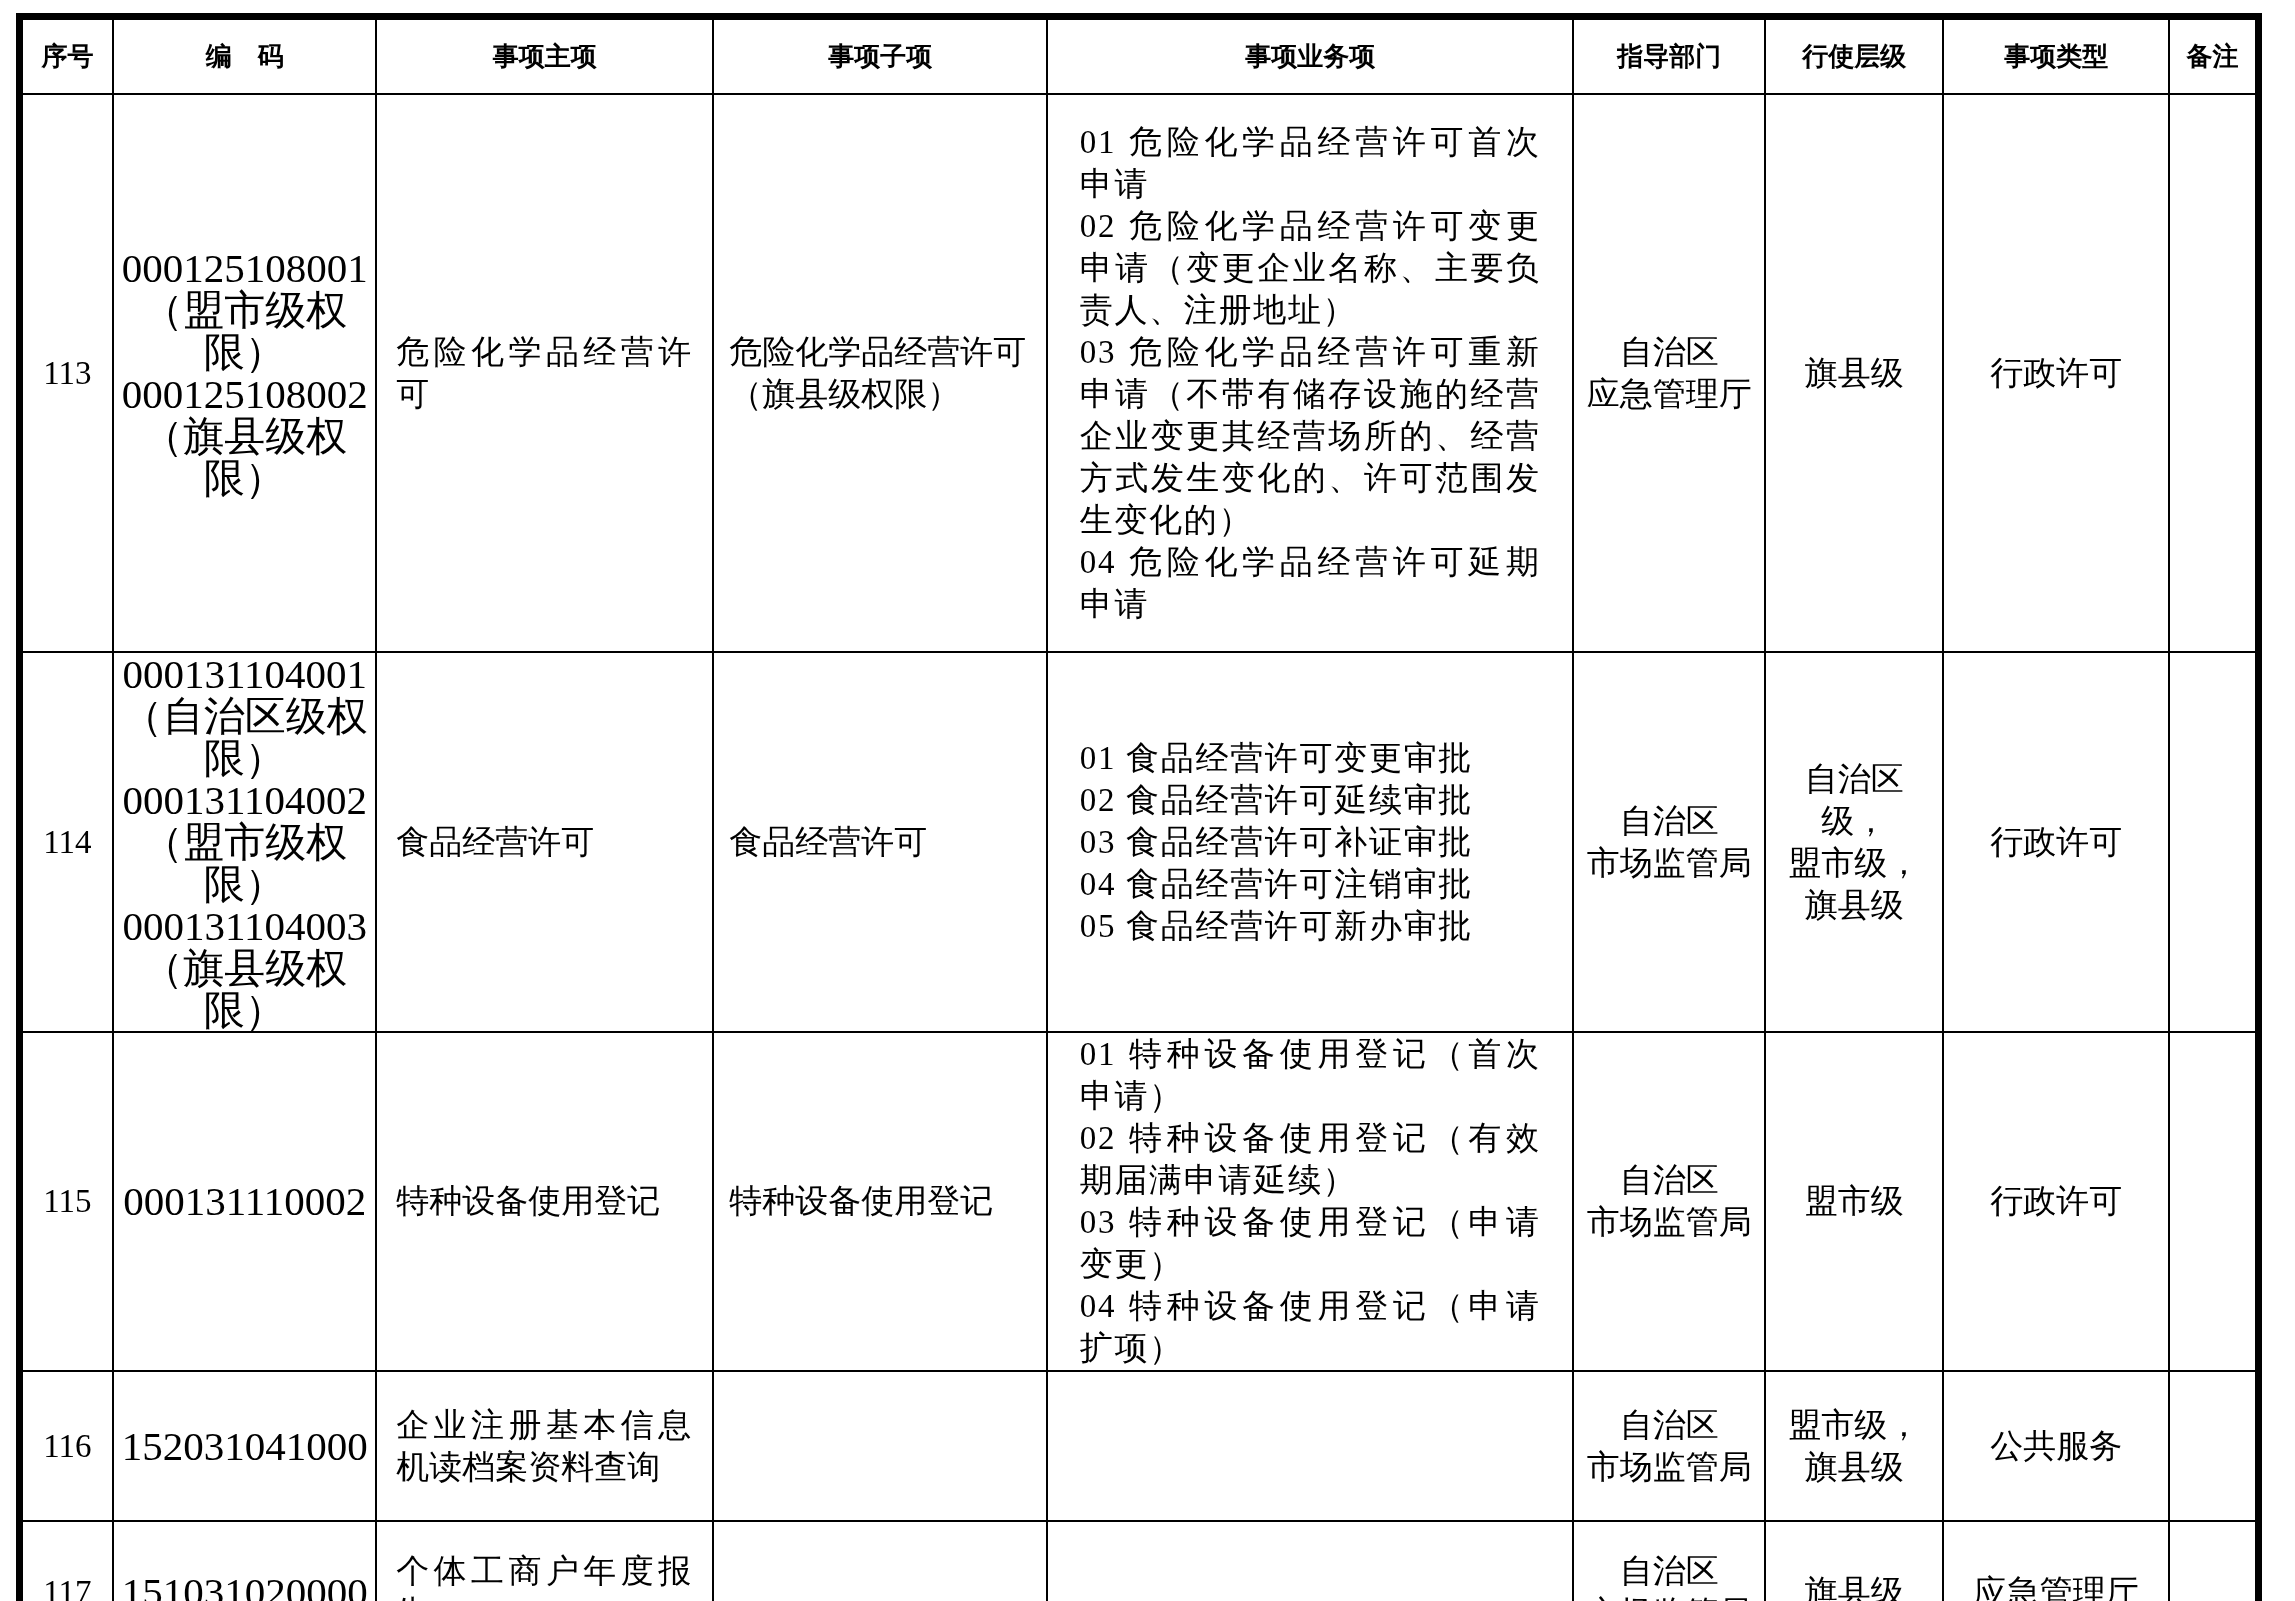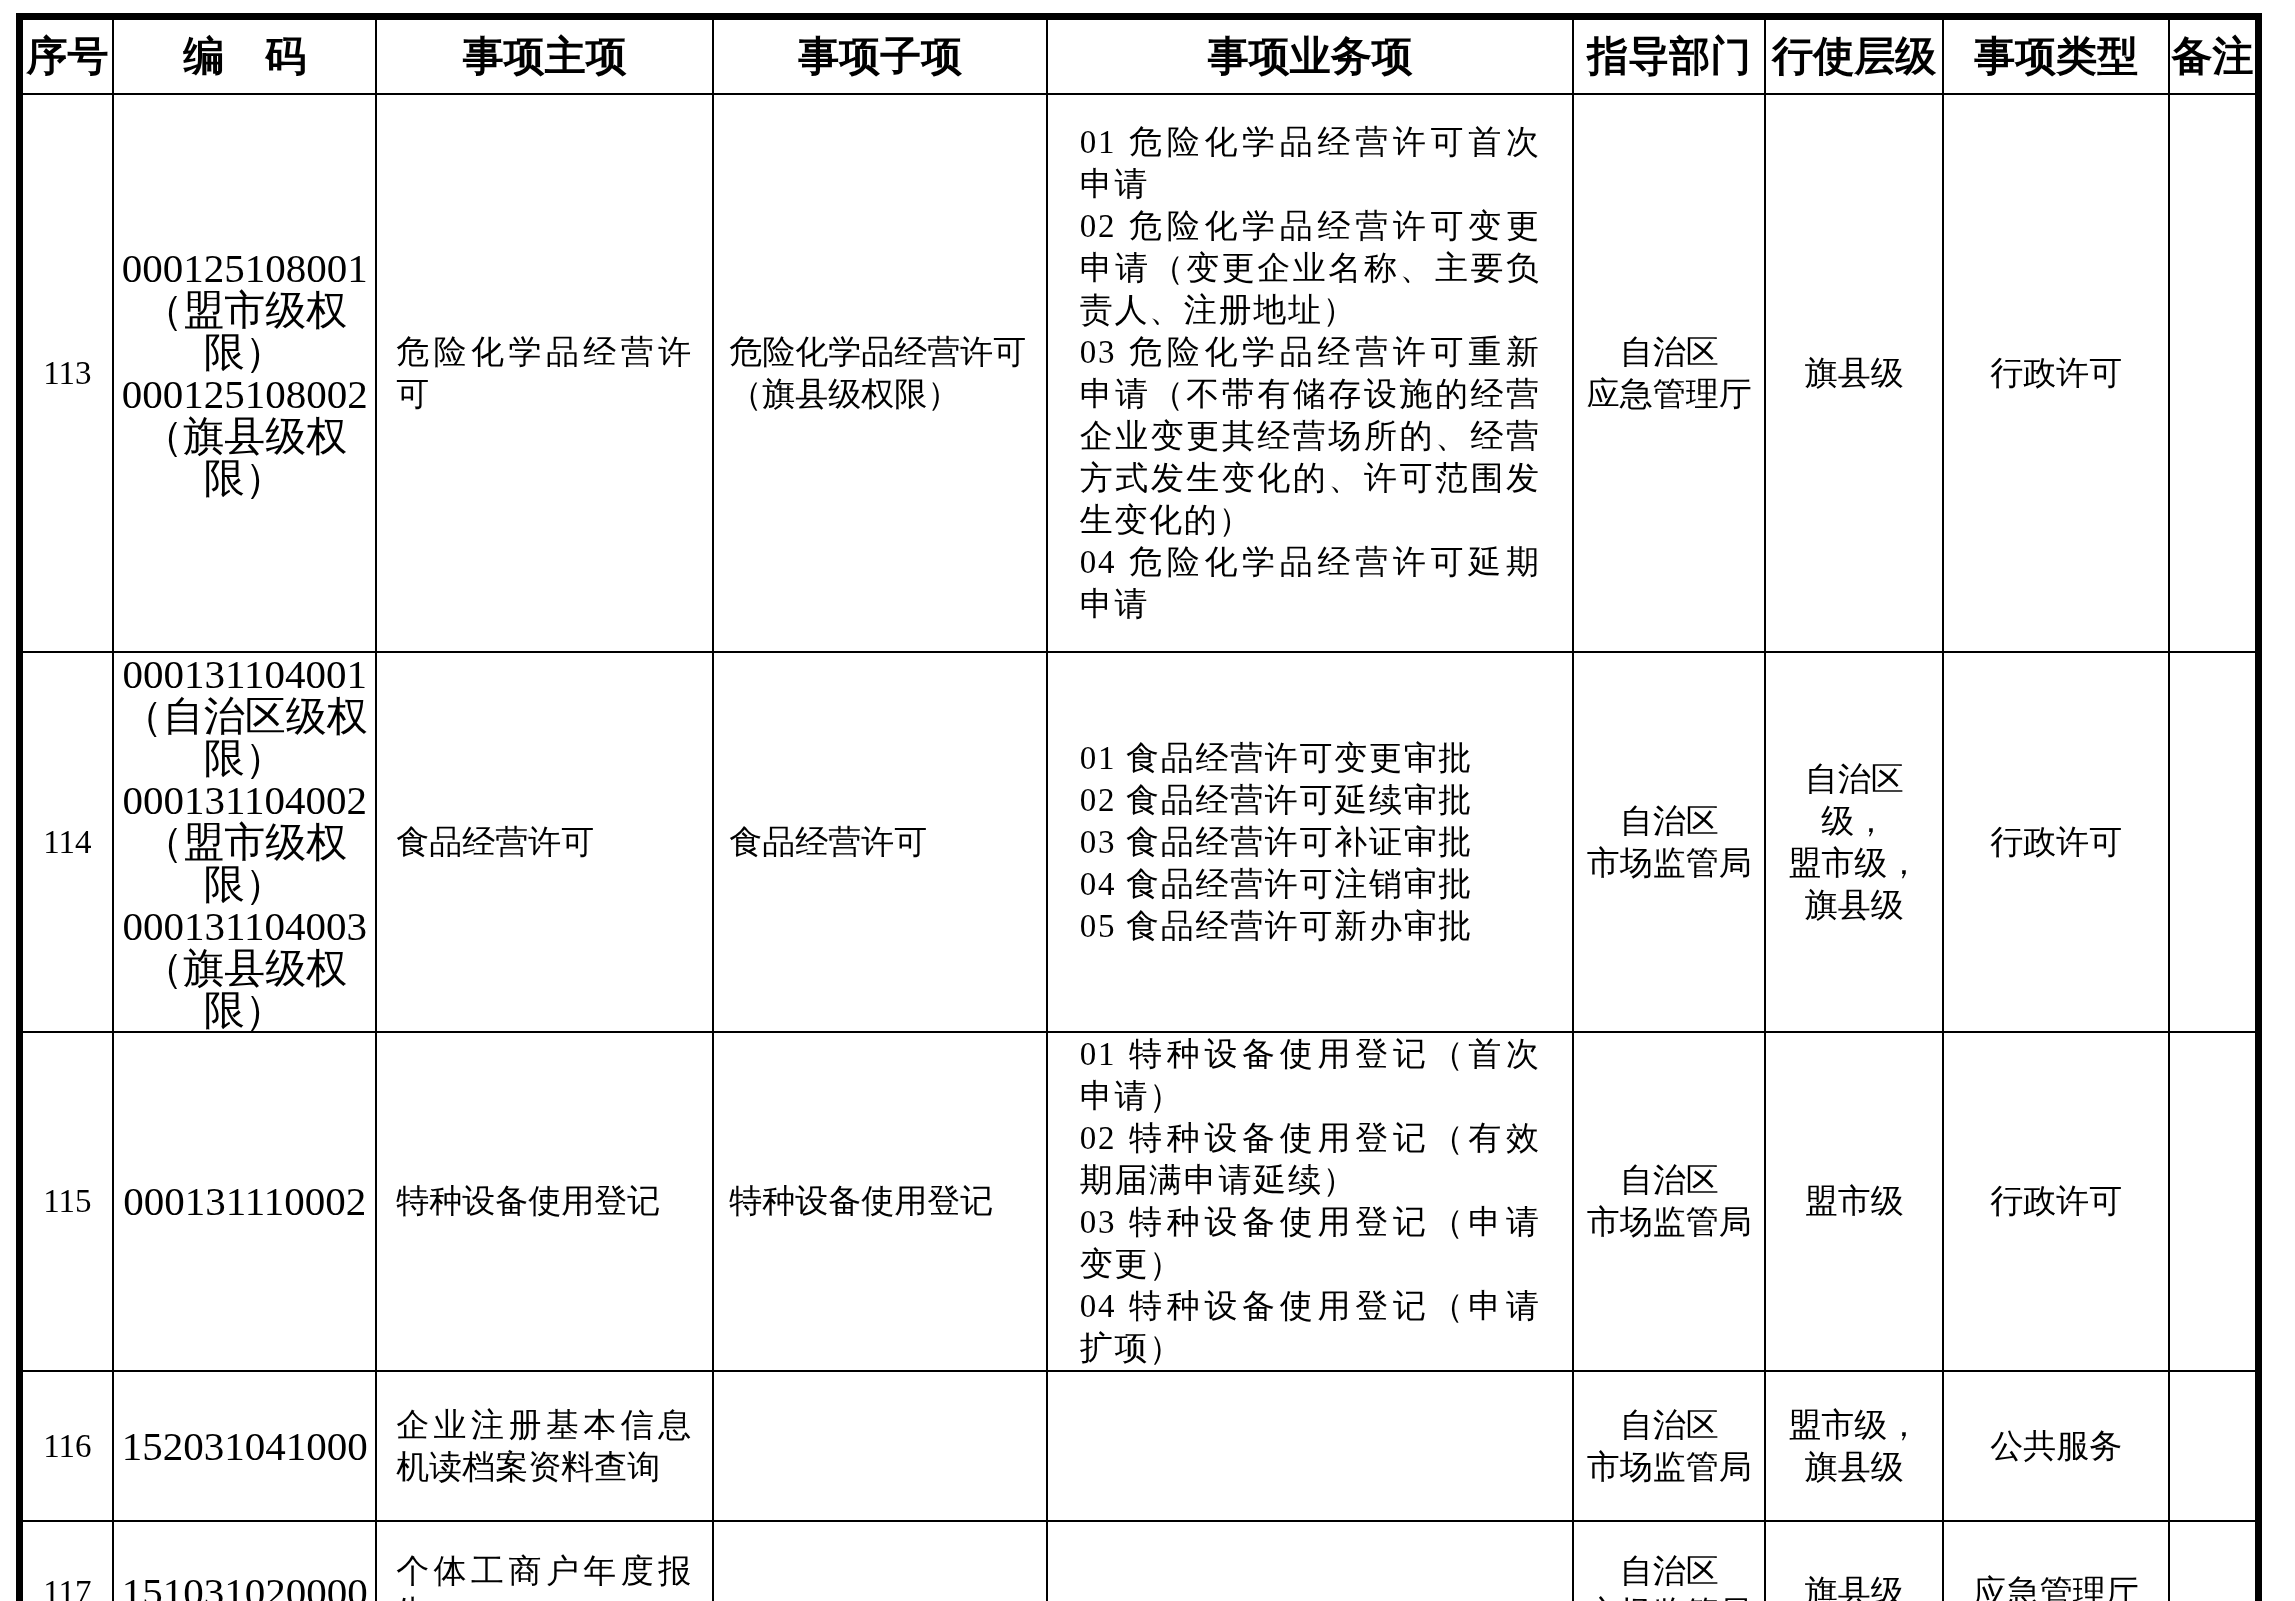--- a/index.html
+++ b/index.html
@@ -27,21 +27,21 @@
   }
   td, th {
     border: 2.6px solid #000;
     vertical-align: middle;
     overflow: hidden;
     padding: 0;
   }
   th {
     font-family: "Liberation Sans", "DejaVu Sans", sans-serif;
     font-weight: bold;
-    font-size: 41px;
+    font-size: 26px;
     text-align: center;
     white-space: pre-line;
     line-height: 1.2;
   }
   td {
     font-size: 33px;
     line-height: 42px;
     white-space: pre-line;
   }
   .c-no     { text-align: center; font-family: Liberation Serif, serif; }

